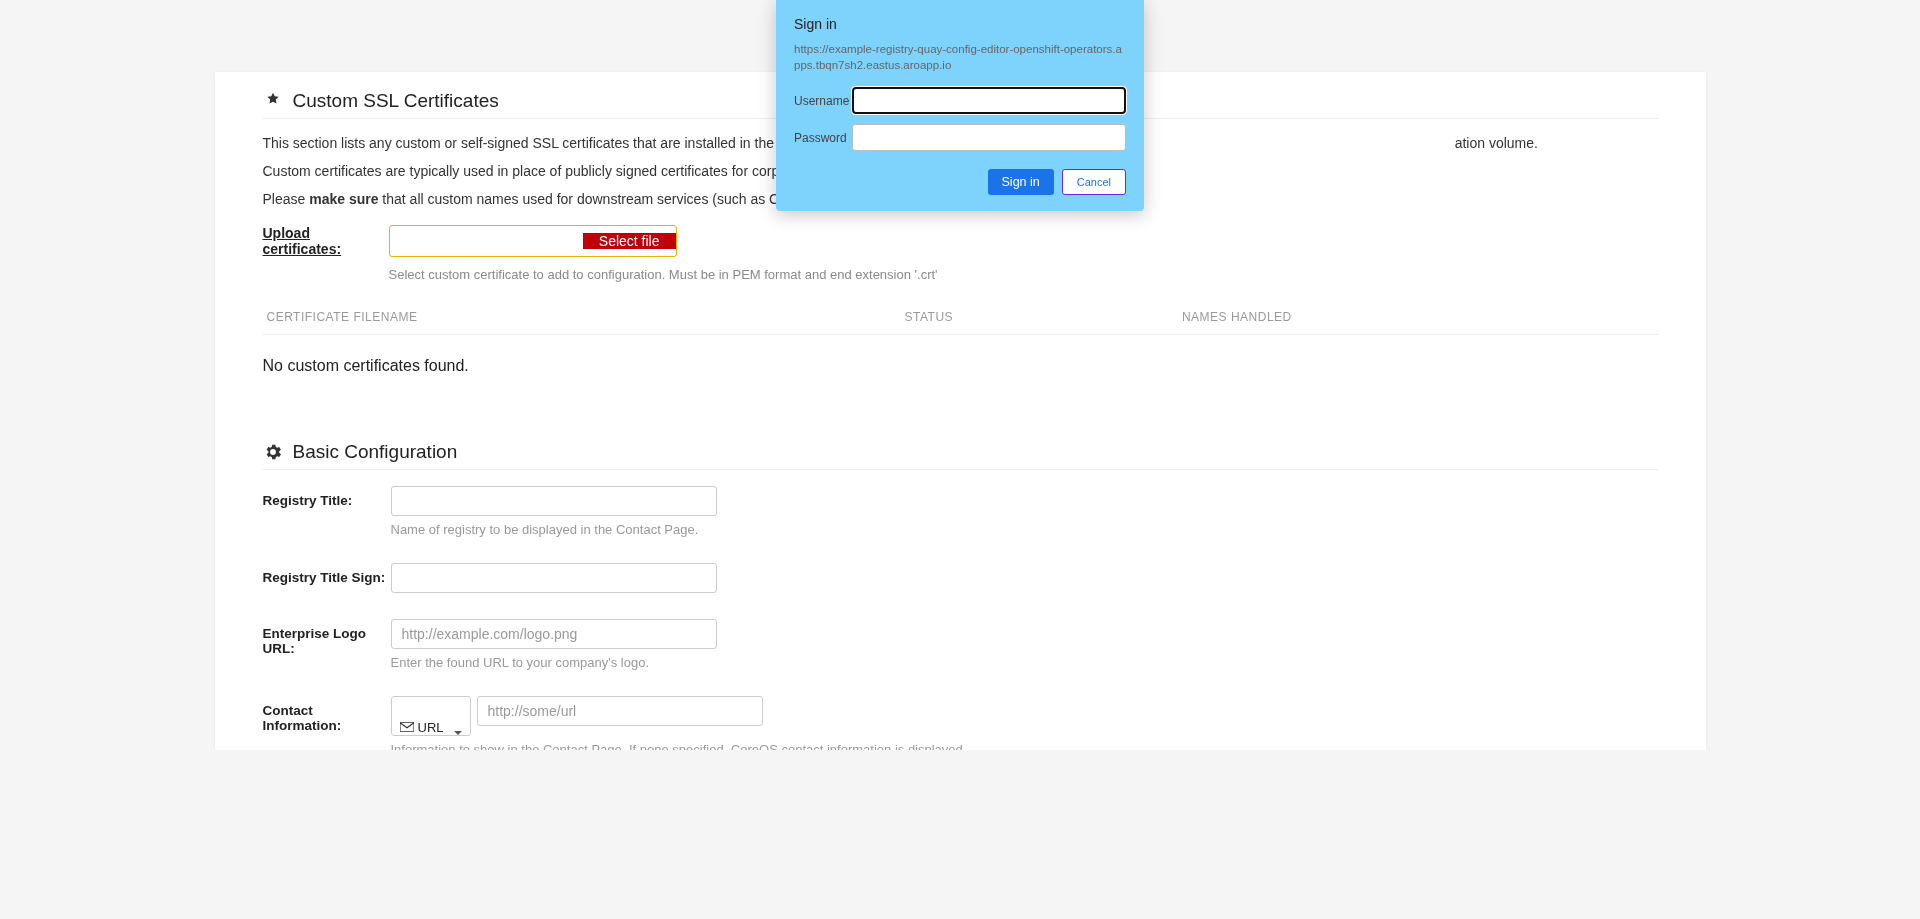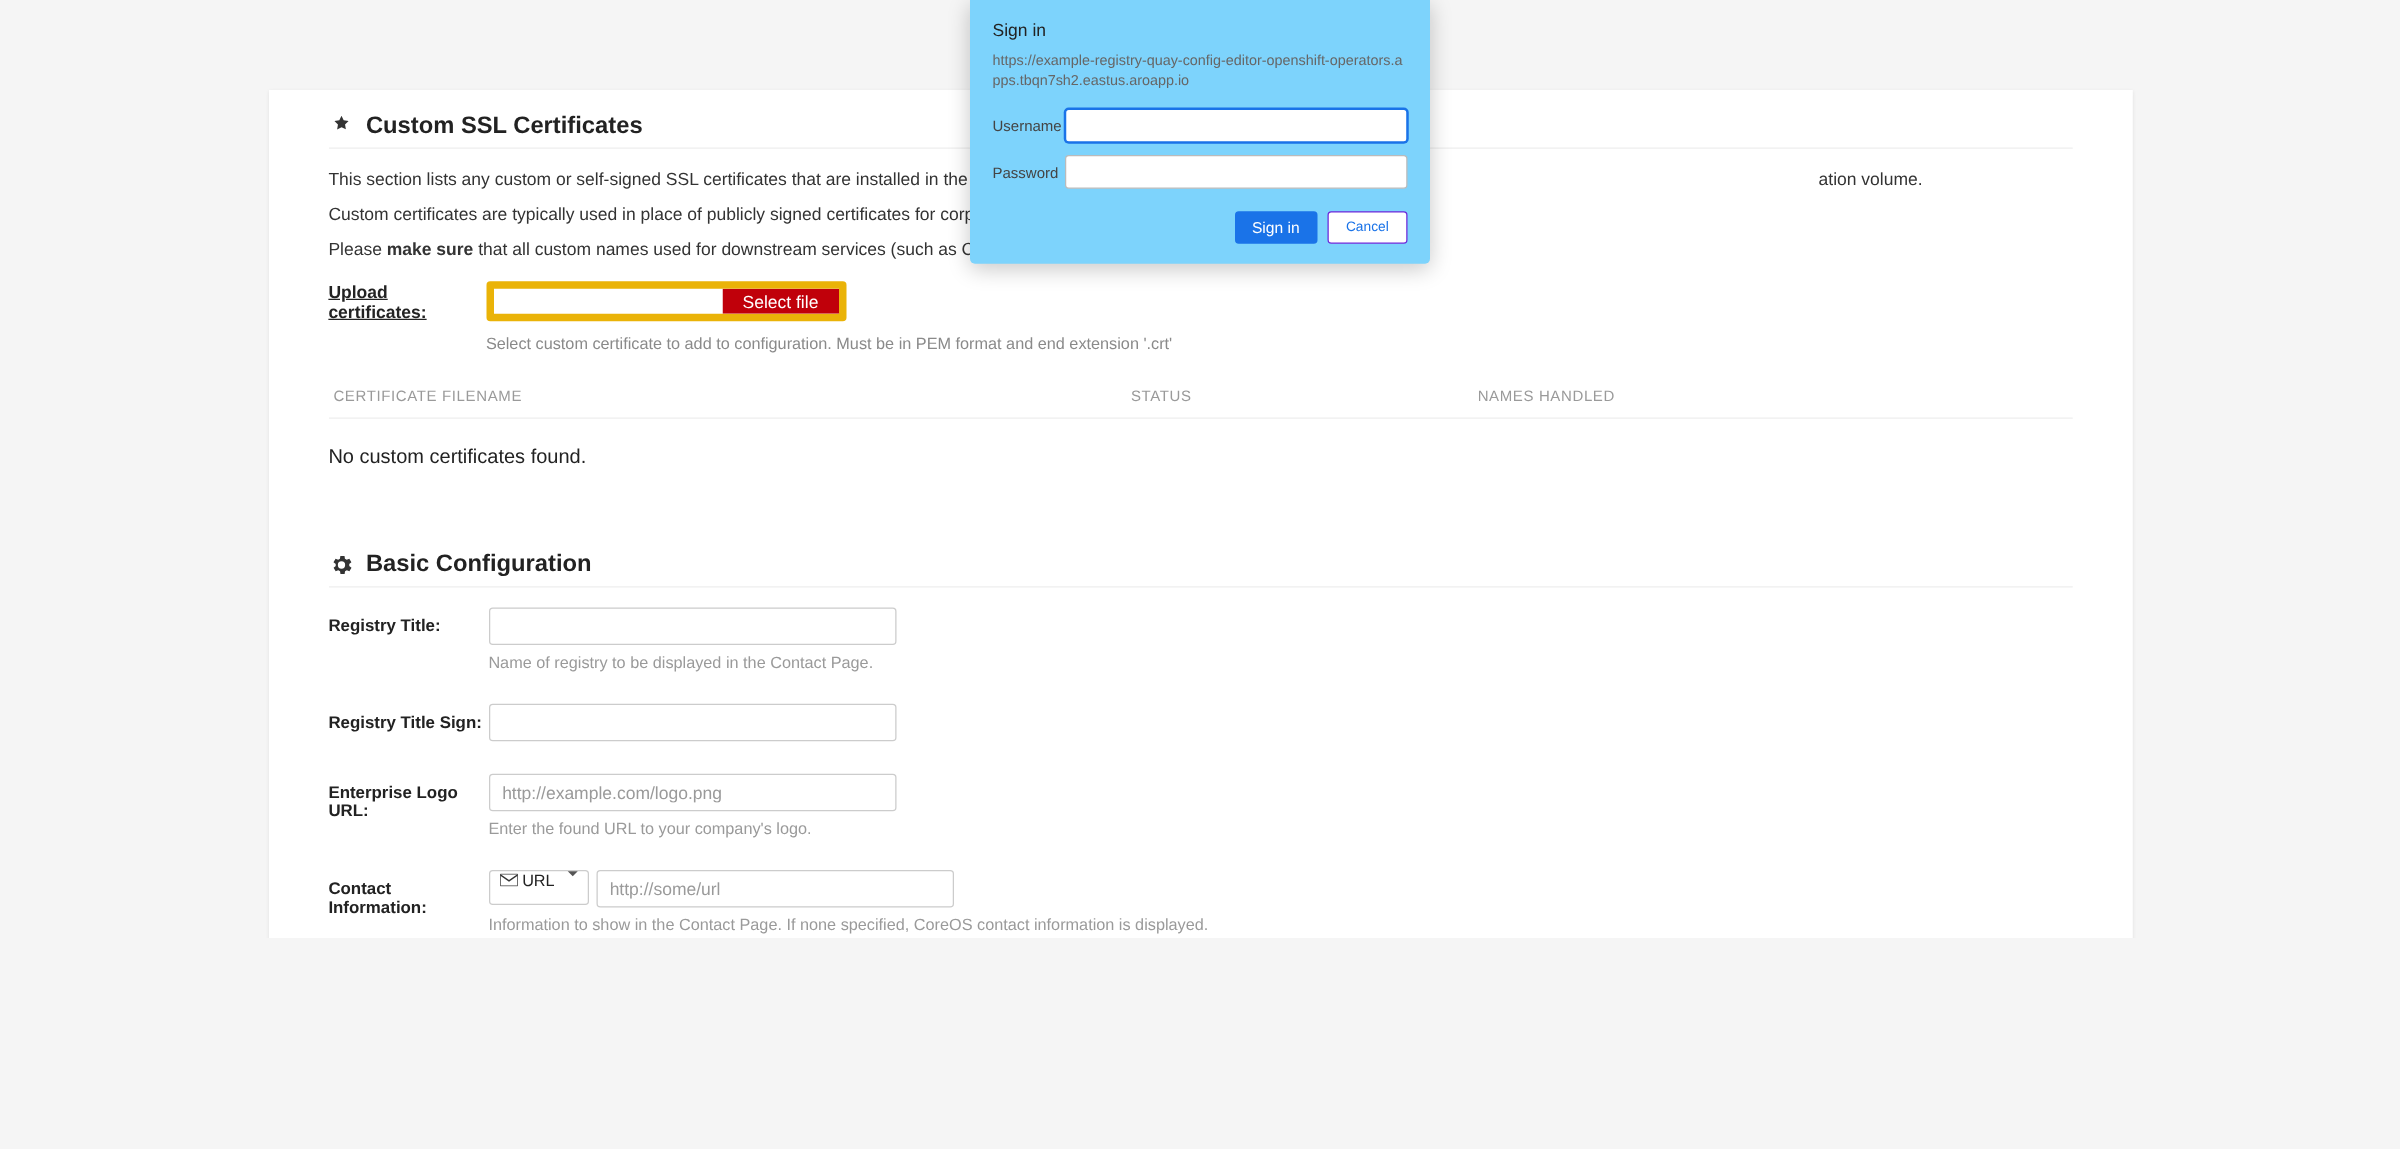--- a/index.html
+++ b/index.html
@@ -32,40 +32,41 @@
   .section-head {
     display: flex;
     align-items: center;
     gap: 10px;
     padding-bottom: 6px;
     border-bottom: 1px solid #eee;
     margin-bottom: 16px;
   }
   .section-head h2 {
     font-size: 19px;
-    font-weight: 700;
+    font-weight: 400;
     color: #222;
   }
   .cert-icon svg, .gears-icon svg, .cloud-icon svg { display:block; }
   .desc p { color: #333; margin-bottom: 12px; font-size: 14px; }
   .desc strong { font-weight: 600; }
   .upload-row {
     display: flex;
     align-items: center;
     gap: 16px;
     margin-top: 18px;
   }
   .upload-row .lbl { font-weight: 600; width: 110px; text-decoration: underline; }
   .upload-input {
     display: flex;
-    border: 6px solid #eab308;
+    border: 1px solid #eab308;
     border-radius: 3px;
     overflow: hidden;
     width: 288px;
     height: 32px;
+    align-items: center;
   }
   .upload-input .text-part { flex: 1; }
   .upload-input .btn-part {
     background: #c0000a;
     color: #fff;
     display: flex;
     align-items: center;
     justify-content: center;
     padding: 0 16px;
     font-size: 14px;
@@ -117,24 +118,24 @@
   }
   .text-input::placeholder { color: #9a9a9a; }
   .fhint { color: #9a9a9a; font-size: 13px; margin: 6px 0 18px 0; }
   .contact-row {
     display: flex;
     gap: 6px;
   }
   .url-dropdown {
     border: 1px solid #ccc;
     border-radius: 3px;
-    height: 28px;
+    height: 40px;
     width: 80px;
     display: flex;
-    align-items: flex-start;
+    align-items: flex-end;
     justify-content: space-between;
     padding: 0 8px;
     cursor: pointer;
     font-size: 13px;
   }
   .url-dropdown .caret {
     width: 0; height: 0;
     border-left: 4px solid transparent;
     border-right: 4px solid transparent;
     border-top: 4px solid #555;

